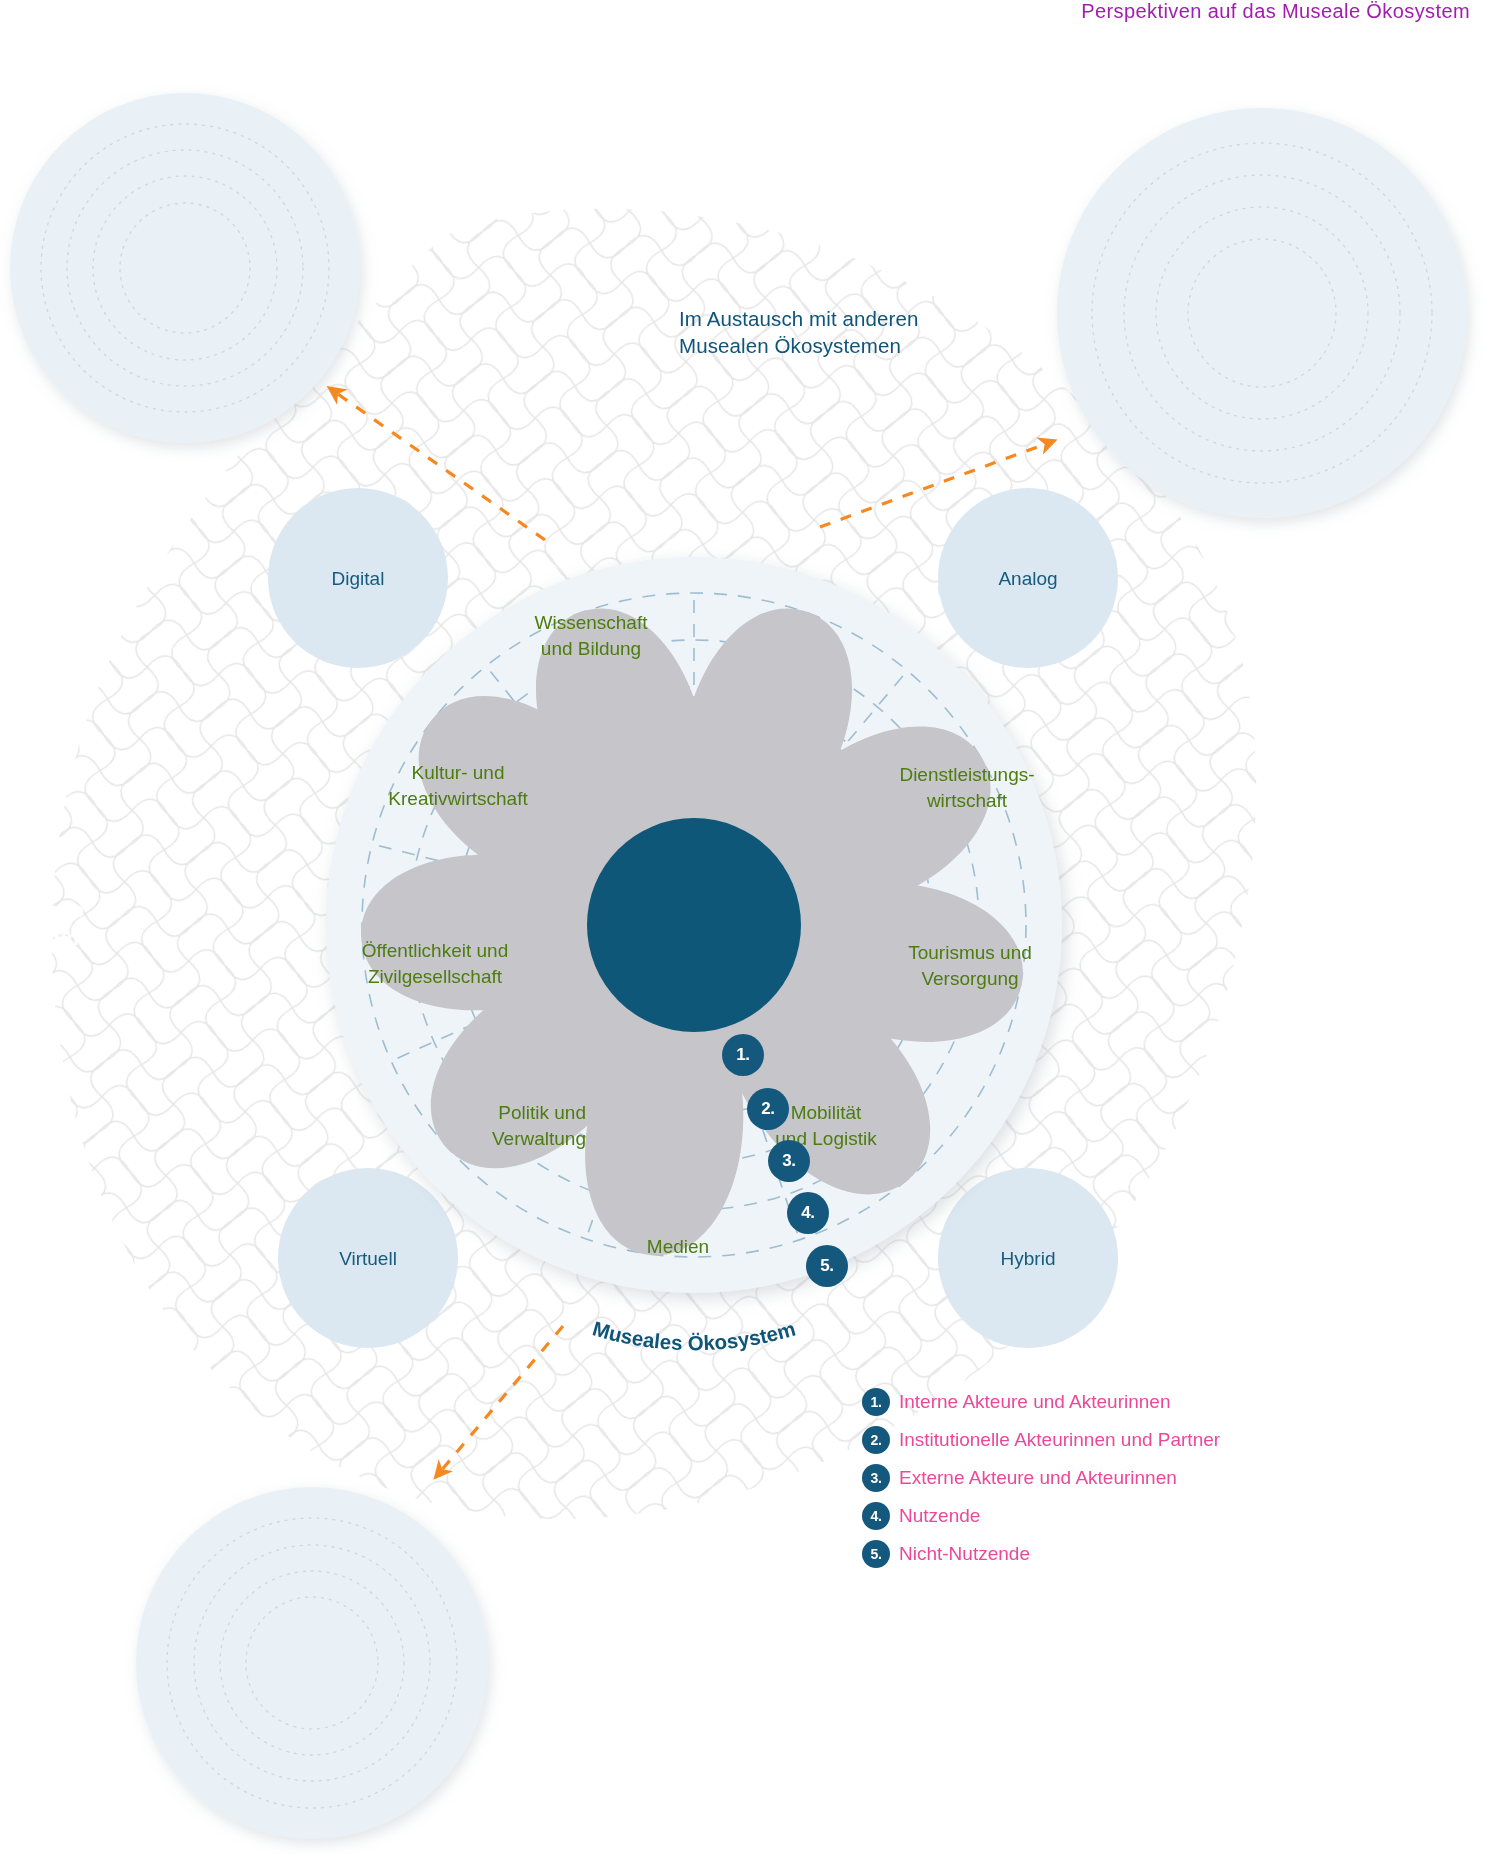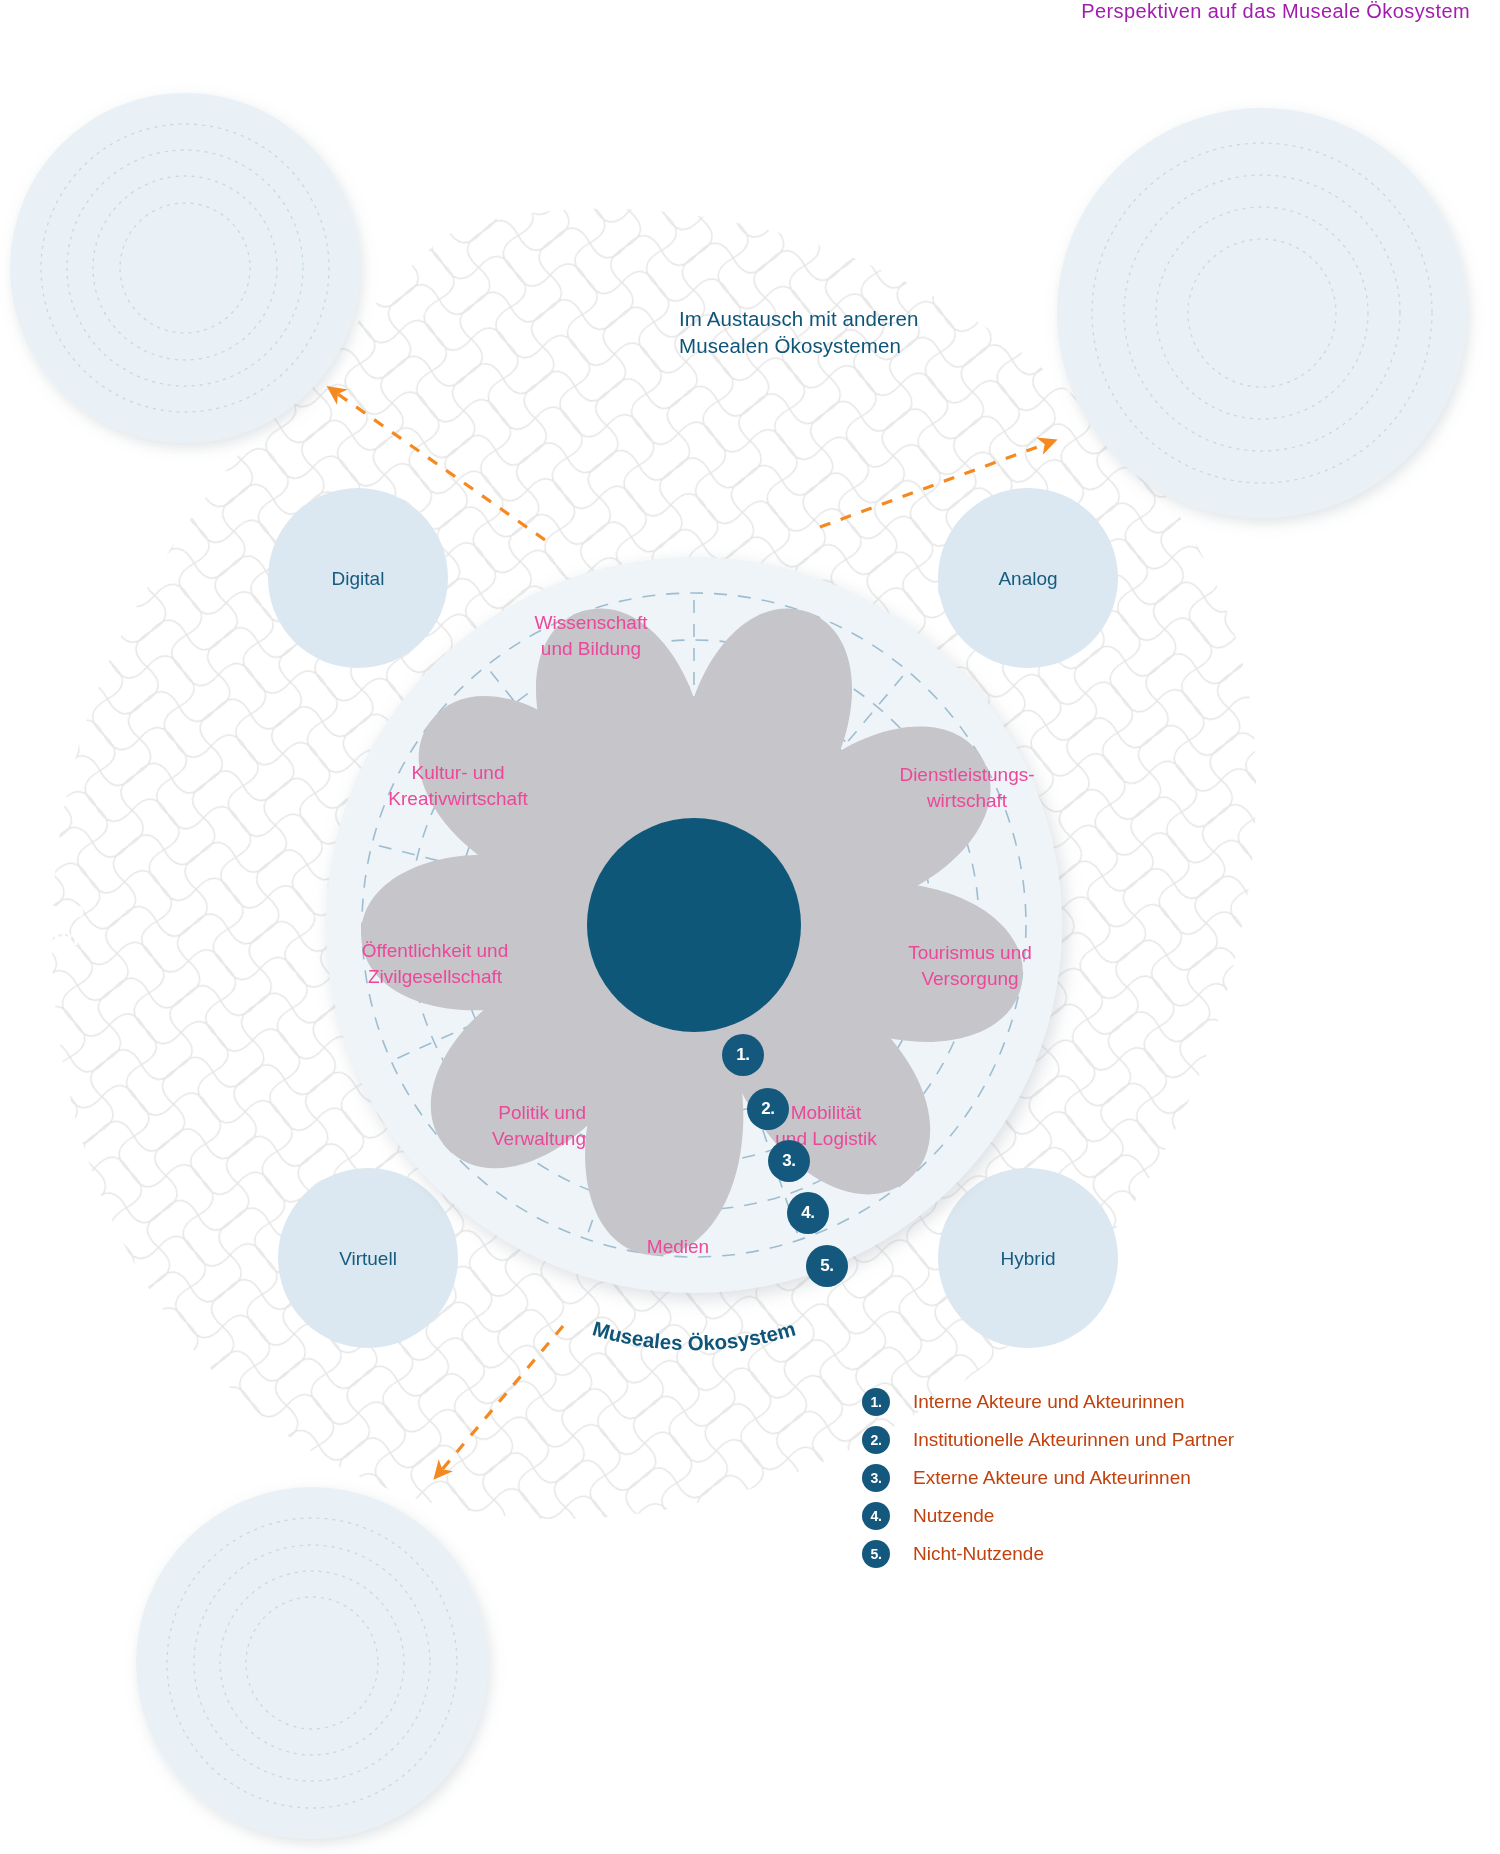--- a/index.html
+++ b/index.html
@@ -21,21 +21,21 @@
     font-size:20.5px;font-weight:normal;color:#0e5579;line-height:1.32;
     letter-spacing:.1px;
   }
 
   .quad-lbl{
     position:absolute;font-size:19px;color:#155b7e;white-space:nowrap;
     text-align:center;
   }
 
   .petal-lbl{
-    position:absolute;font-size:19px;color:#ec4899;line-height:1.36;
+    position:absolute;font-size:19px;color:#4d7c0f;line-height:1.36;
     text-align:center;white-space:nowrap;
   }
 
   .core-lbl{
     position:absolute;left:0;top:0;width:1500px;
     text-align:left;color:#ffffff;font-weight:bold;font-size:21px;line-height:1.34;
     pointer-events:none;
   }
 
   .badge-num{
@@ -45,21 +45,21 @@
     letter-spacing:-.3px;
   }
 
   #legend{position:absolute;left:862px;top:1388px;}
   .lg-row{display:flex;align-items:center;margin-bottom:10px;height:28px;}
   .lg-badge{
     width:28px;height:28px;border-radius:50%;background:#14597d;color:#fff;
     font-size:14px;font-weight:bold;display:flex;align-items:center;justify-content:center;
     flex:0 0 auto;letter-spacing:-.3px;
   }
-  .lg-txt{margin-left:23px;font-size:19px;color:#c2410c;white-space:nowrap;}
+  .lg-txt{margin-left:9px;font-size:19px;color:#ec4899;white-space:nowrap;}
 </style>
 </head>
 <body>
 
 <div id="stage">
 
   <svg id="scene" viewBox="0 0 1500 1854">
     <defs>
 
       <filter id="softshadow" x="-30%" y="-30%" width="160%" height="160%">

